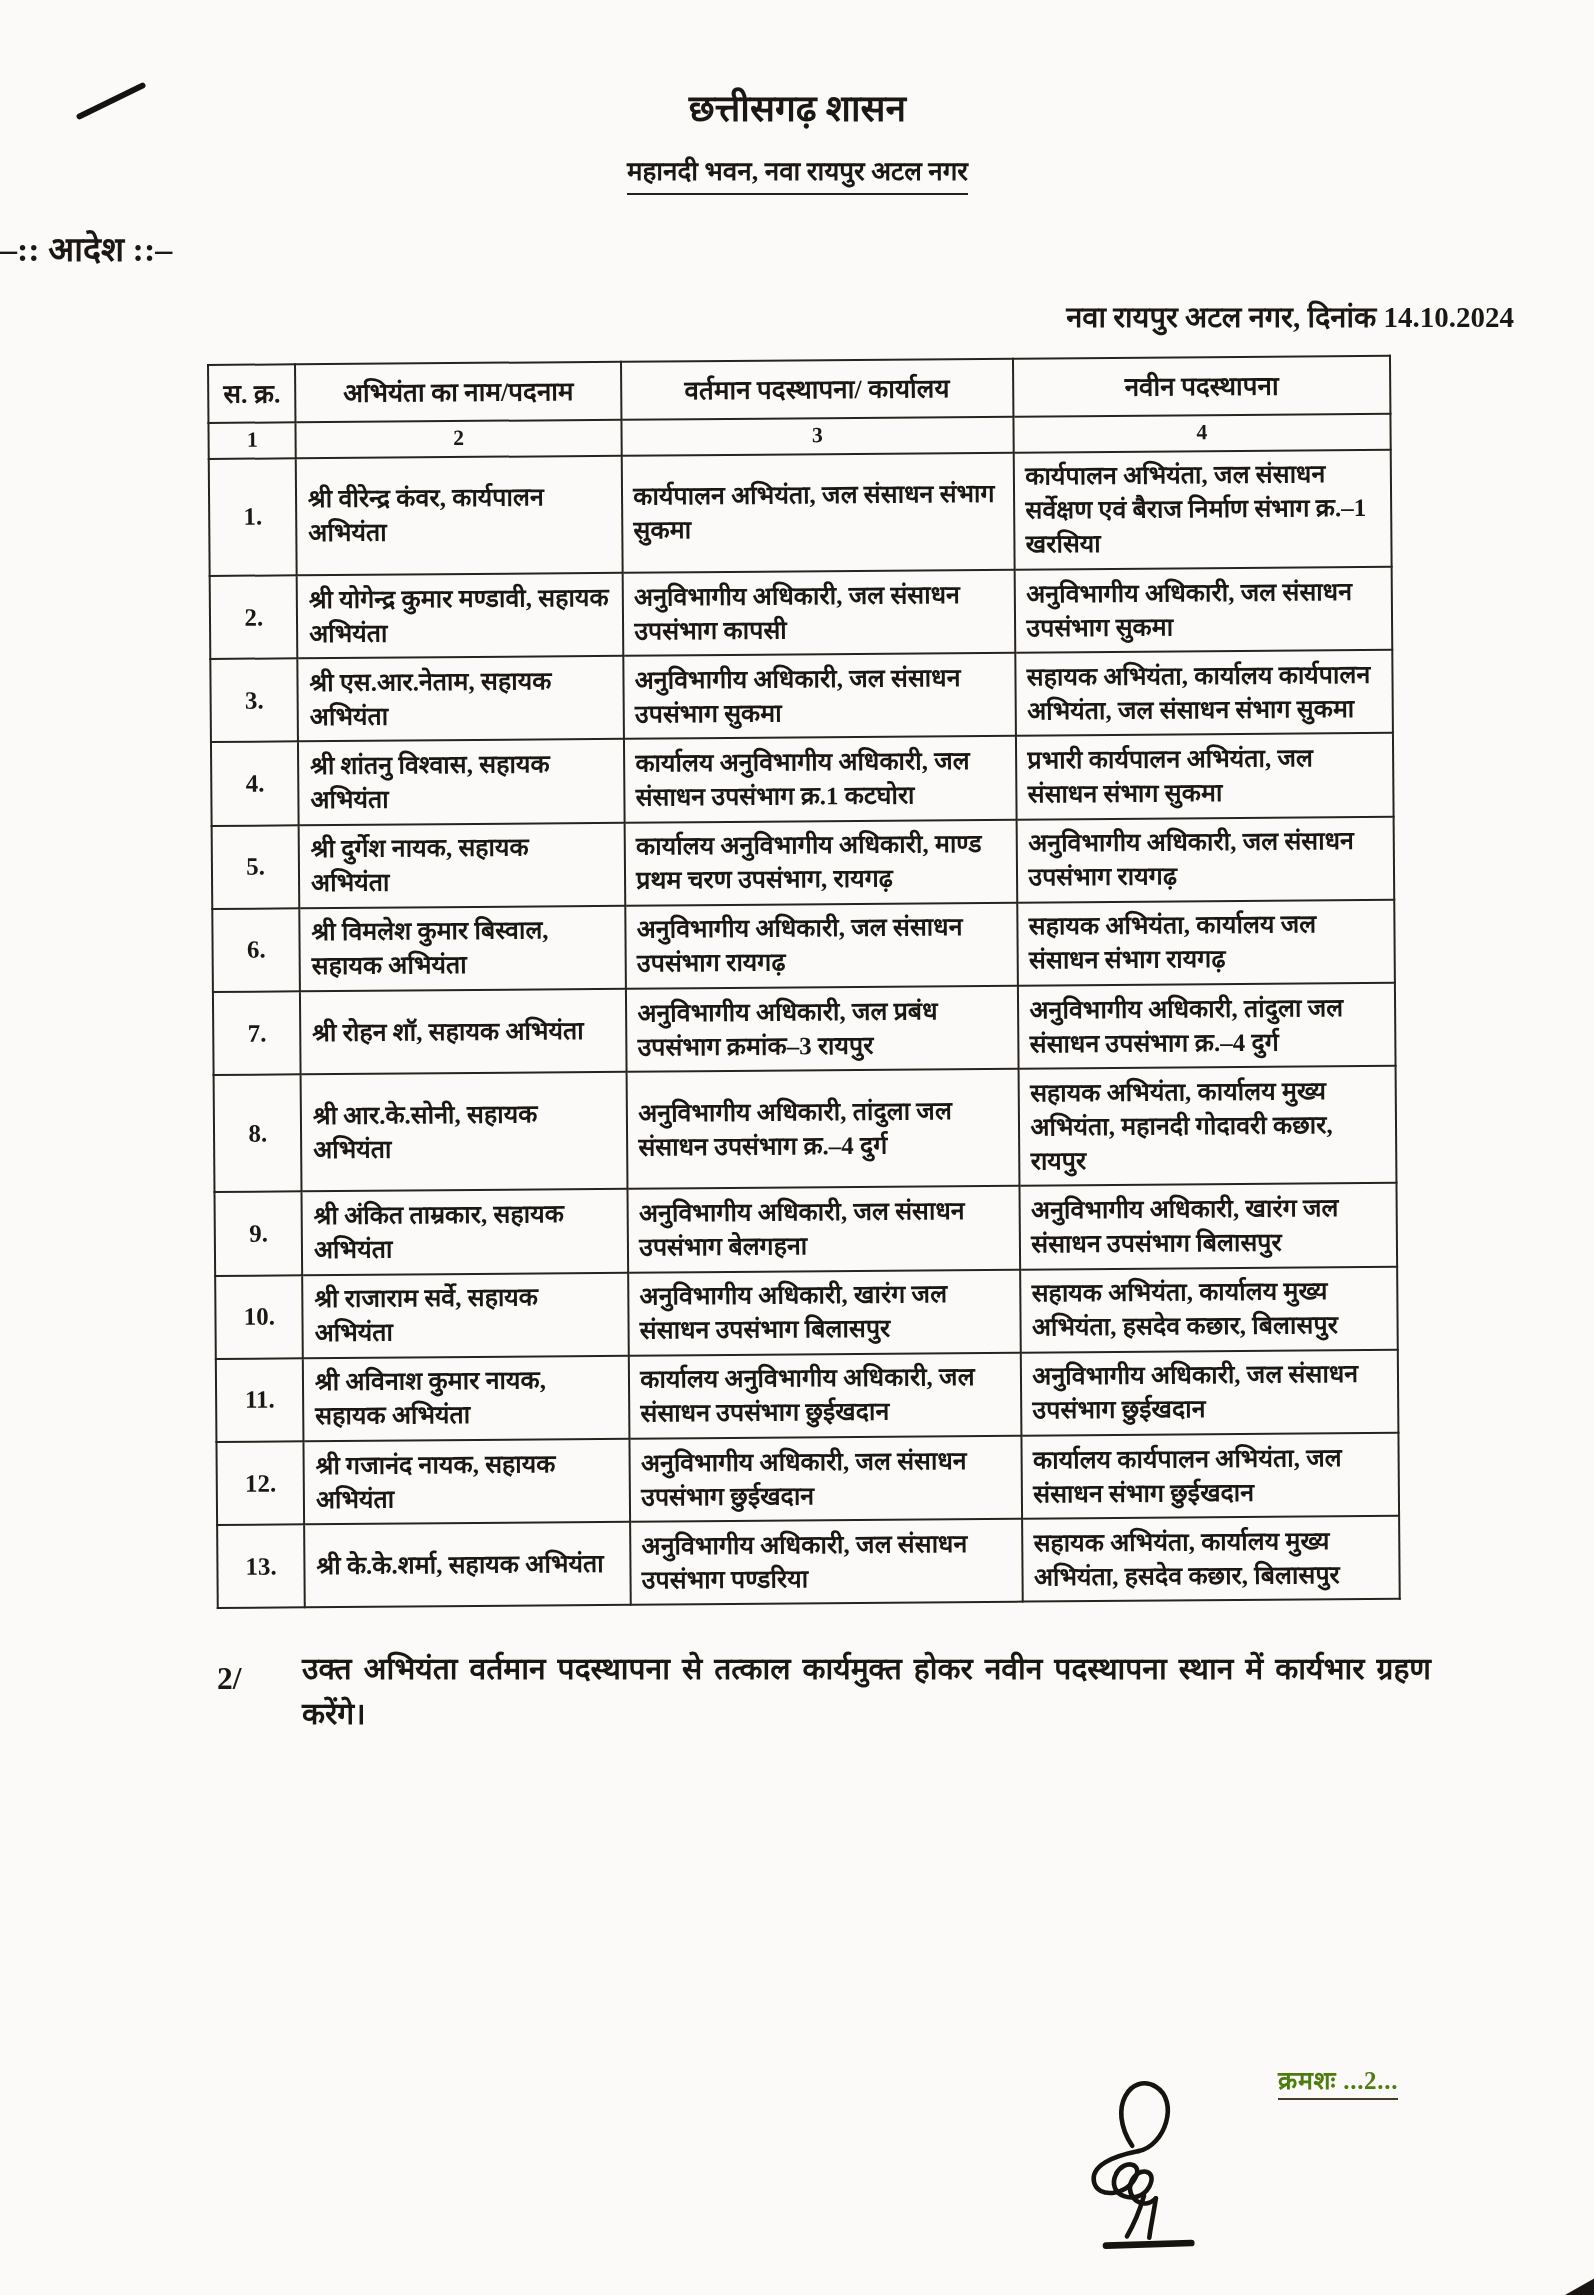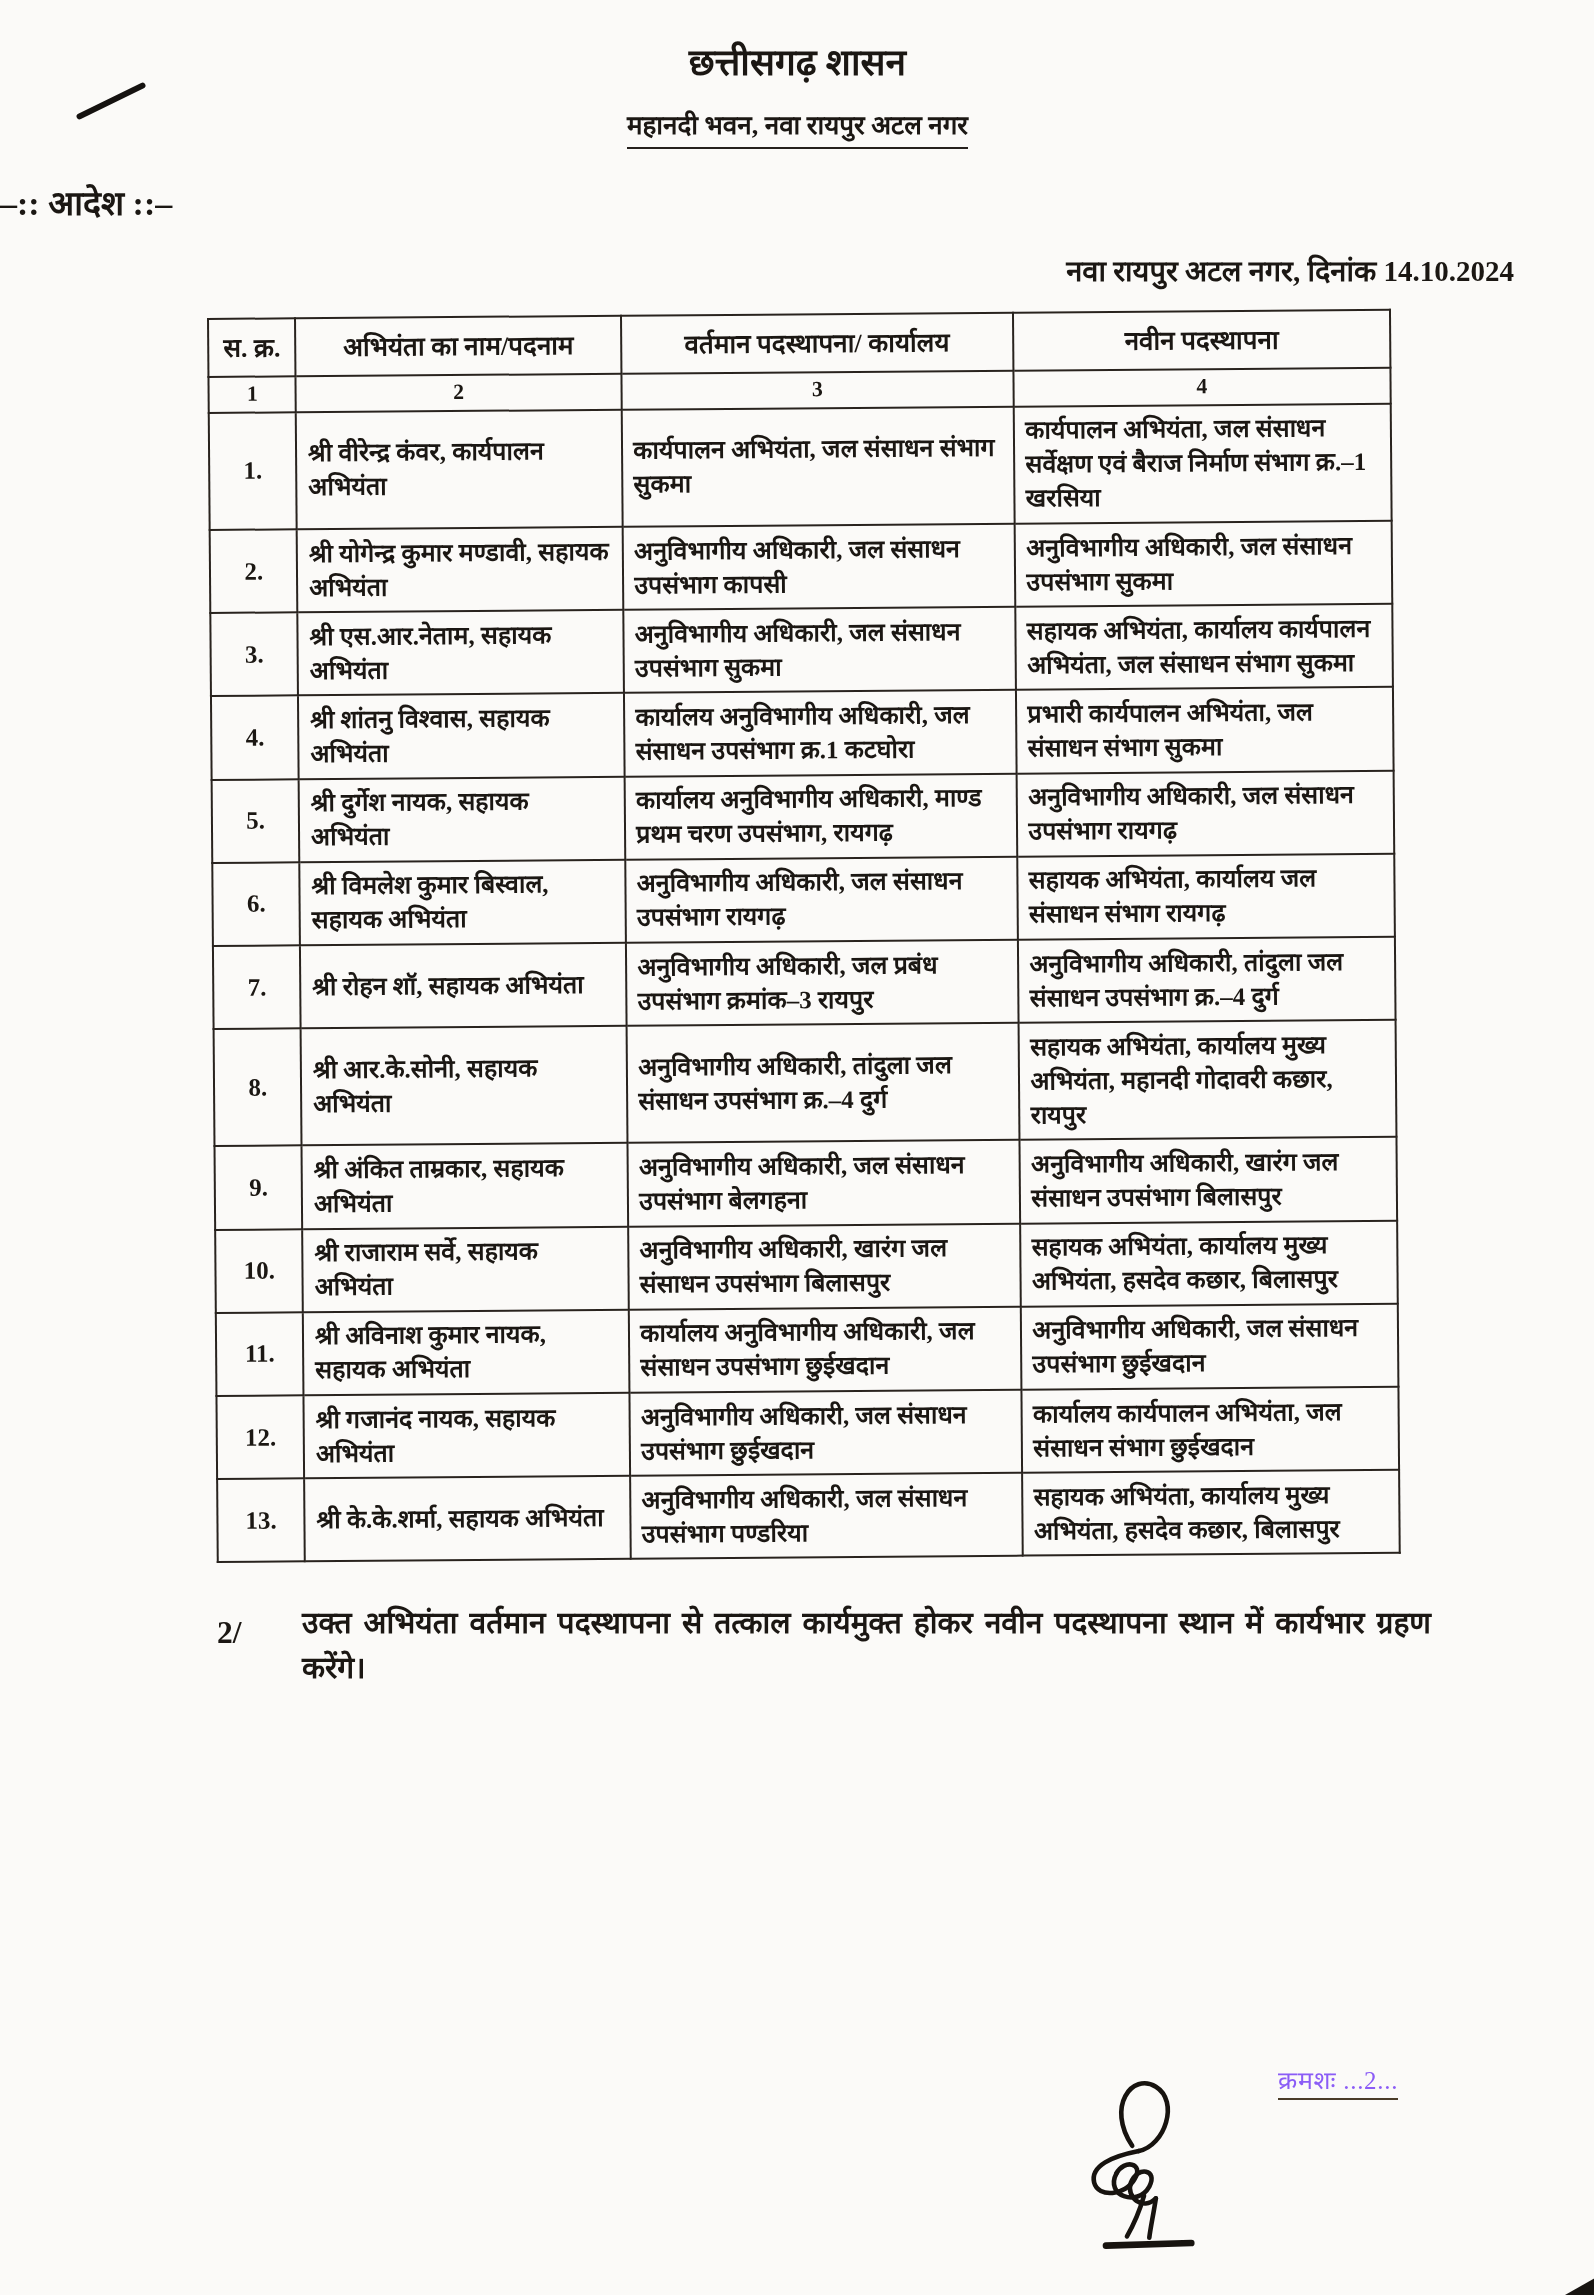--- a/index.html
+++ b/index.html
@@ -14,21 +14,21 @@
     background:#fbfaf8;
     color:#1b1713;
     overflow:hidden;
   }
   
   .pen-stroke{
     position:absolute;left:73px;top:98px;
     width:76px;height:5.9px;background:#151210;
     transform:rotate(-26deg);border-radius:3.9px;
   }
-  .header{ text-align:center; padding-top:38px; font-weight:bold; }
+  .header{ text-align:center; padding-top:84px; font-weight:bold; }
   .header .h-line1{ font-size:37px; line-height:1.35; }
   .header .h-line2{ font-size:35px; line-height:1.35; }
   .header .h-line3{ font-size:33px; line-height:1.35; }
   .header .h-line4{ font-size:26px; line-height:1.35; display:inline-block;
     border-bottom:2.6px solid #25201c; padding-bottom:3.9px; margin-top:20px;}
   .order-heading{ text-align:left; font-size:34px; font-weight:bold; margin-top:30px; }
   .date-line{ text-align:right; padding-right:81px; font-size:29px; font-weight:600; margin-top:25px; }
   .intro{
     margin:11.8px 177px 0 182px;
     font-size:29px; line-height:1.5; text-align:justify; font-weight:600;
@@ -55,21 +55,21 @@
   .cell-new{ width:387px; }
   .footer-para{
     display:flex; margin:37px 164px 0 217px;
     font-size:30px; line-height:1.5; font-weight:600;
   }
   .footer-para .para-no{ flex:0 0 85px; font-size:31.5px; padding-top:9.2px;}
   .footer-para .para-text{ flex:1; text-align:justify; }
   .signature{ position:absolute; left:1027px; top:2067px; }
   .continuation{
     position:absolute; left:1278px; top:2062px;
-    font-size:25px; font-weight:normal; color:#8b5cf6;
+    font-size:25px; font-weight:bold; color:#4d7c0f;
     border-bottom:2.6px solid #4a3c28; padding-bottom:2px;
     letter-spacing:0.7px;
   }
   .corner-mark{
     position:absolute; right:0; bottom:0; width:30px; height:17px;
     background:#181512;
     clip-path:polygon(100% 0, 100% 100%, 0 100%);
   }
 </style>
 </head>

